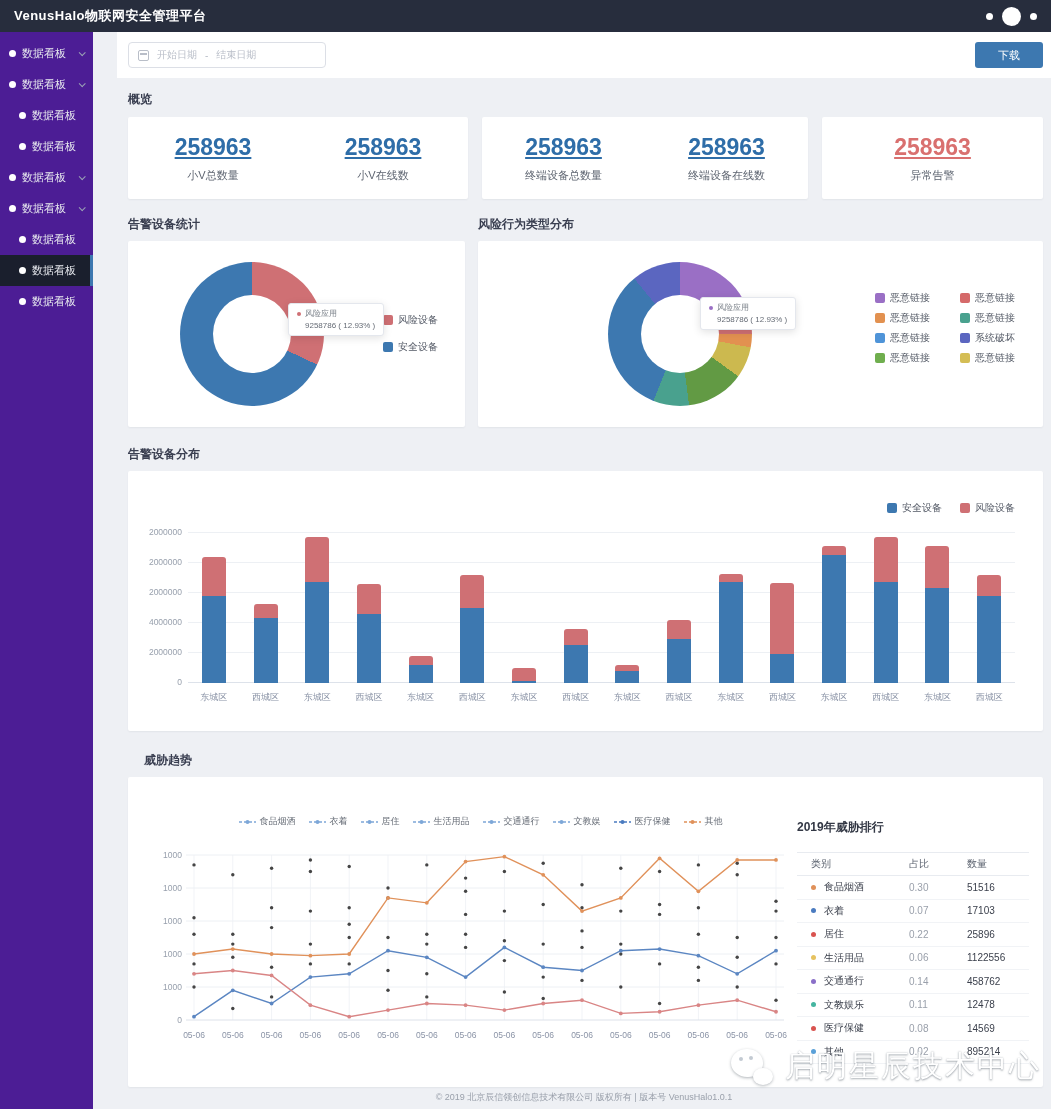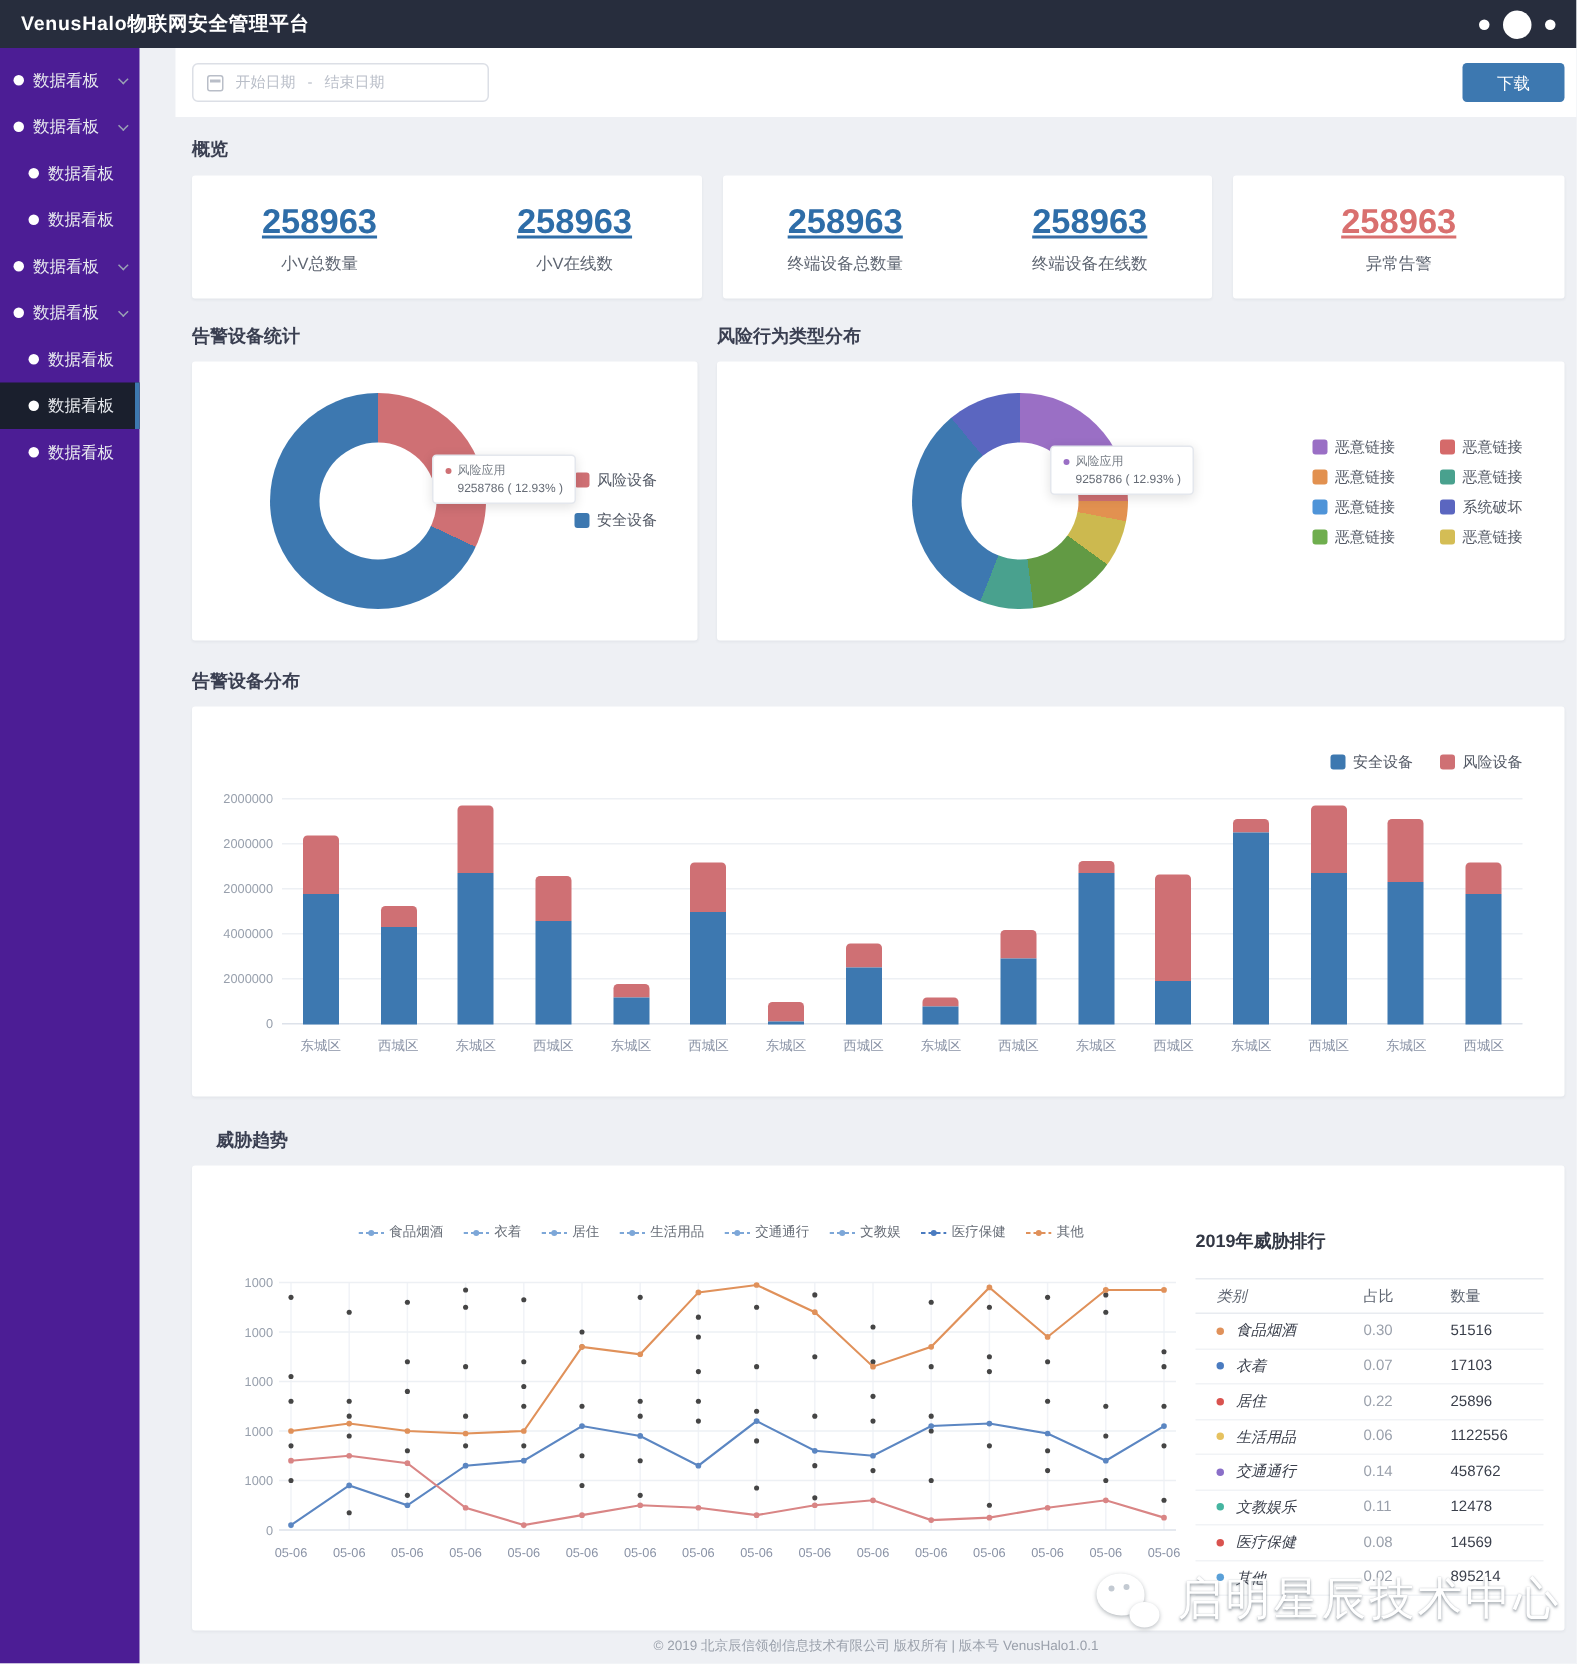--- a/index.html
+++ b/index.html
@@ -89,21 +89,21 @@
   
   .line-card { height:310px; position:relative; display:flex; margin-top:2px; }
   .line-wrap { flex:1; position:relative; }
   .line-legend { position:absolute; top:38px; left:40px; right:0; display:flex; justify-content:center; gap:13px; }
   .ll-item { display:flex; align-items:center; gap:4px; font-size:9px; color:#666c76; cursor:pointer; }
   .rank-panel { width:250px; padding:42px 14px 0 4px; }
   .rank-title { font-size:12px; font-weight:bold; color:#333845; margin-bottom:16px; }
   .rank-header, .rank-row { display:flex; align-items:center; font-size:10px; }
   .rank-header { color:#5d6470; height:24px; border-top:1px solid #e8ebf0; border-bottom:1px solid #e8ebf0; }
   .rank-row { height:23.5px; border-bottom:1px solid #f1f3f6; color:#3a3f4b; }
-  .col-name { flex:1; display:flex; align-items:center; gap:8px; padding-left:14px;font-style:italic; }
+  .col-name { flex:1; display:flex; align-items:center; gap:8px; padding-left:14px; }
   .col-ratio { width:58px; color:#9aa0ab; }
   .rank-header .col-ratio { color:#5d6470; }
   .col-count { width:62px; }
   .rk-dot { width:5px; height:5px; border-radius:50%; flex:none; }
 
   
   .watermark { position:absolute; right:10px; bottom:22px; display:flex; align-items:center; gap:10px; z-index:8; pointer-events:none; }
   .wm-logo { position:relative; width:44px; height:36px; }
   .wm-big { position:absolute; left:0; top:0; width:32px; height:28px; background:#fff; border-radius:50% 50% 48% 52%; box-shadow:0 1px 3px rgba(80,90,100,.45); }
   .wm-small { position:absolute; right:2px; bottom:0; width:20px; height:17px; background:#fff; border-radius:50%; box-shadow:0 1px 3px rgba(80,90,100,.4); }

